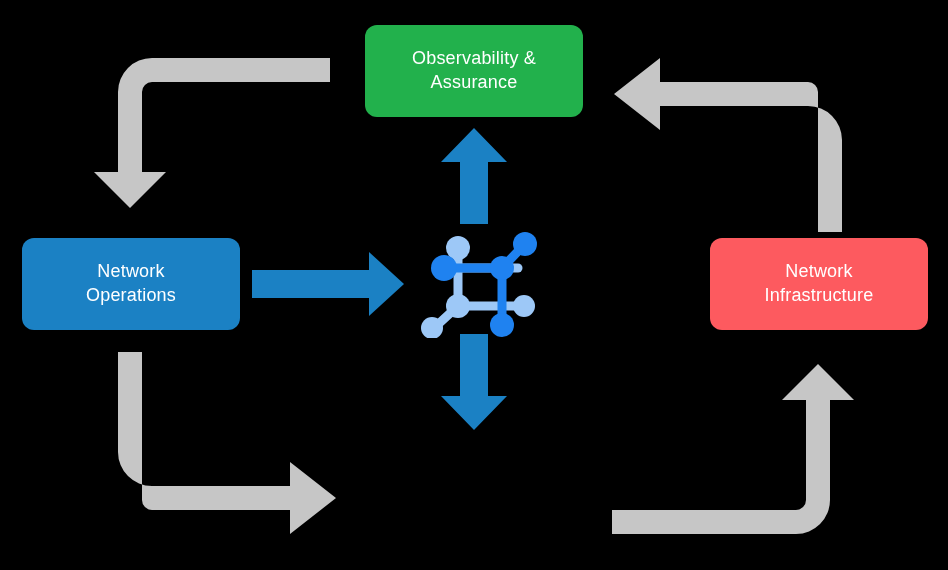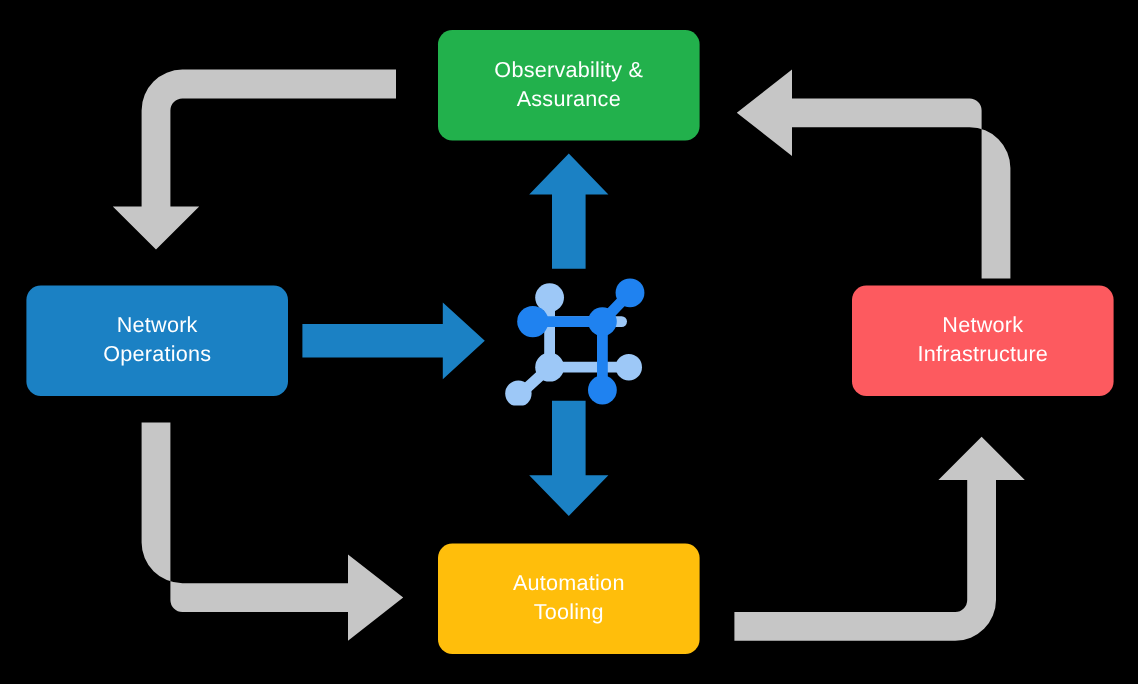--- a/index.html
+++ b/index.html
@@ -132,18 +132,14 @@
   <div class="node-box" id="box-network-operations" style="background:#1b81c4;">
     <span class="node-label">Network
 Operations</span>
   </div>
 
   <div class="node-box" id="box-network-infrastructure" style="background:#fd5a5f;">
     <span class="node-label">Network
 Infrastructure</span>
   </div>
 
-  <div class="node-box" id="box-automation-tooling" style="background:#ffbe0b;">
-    <span class="node-label">Automation
-Tooling</span>
-  </div>
 
 </div>
 
 </body></html>

